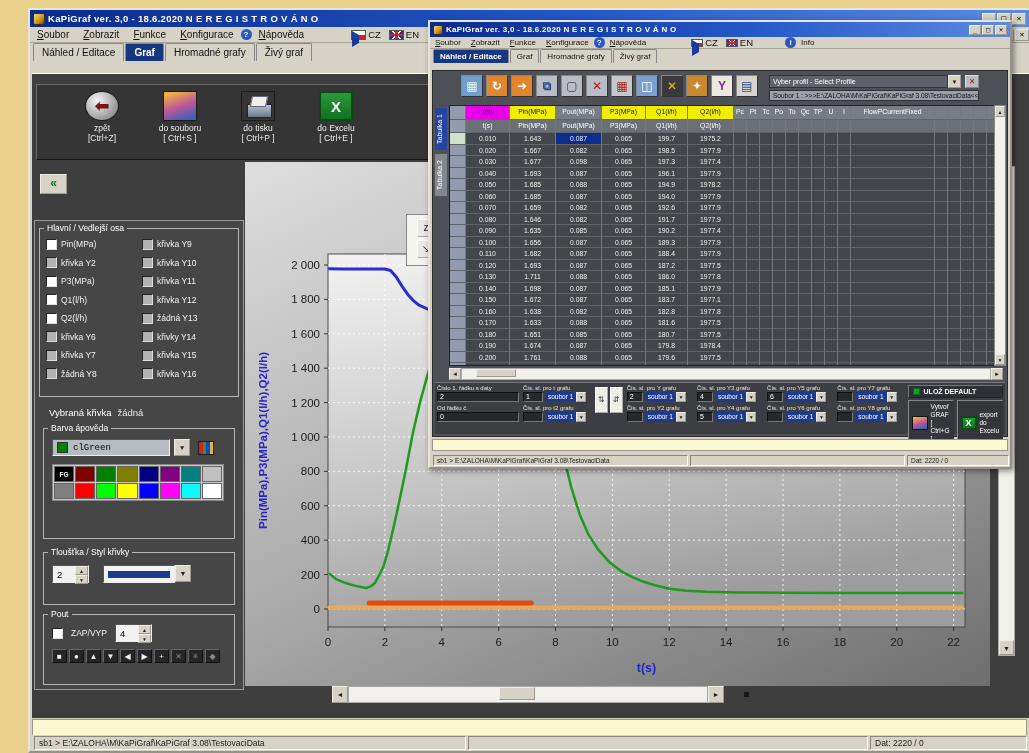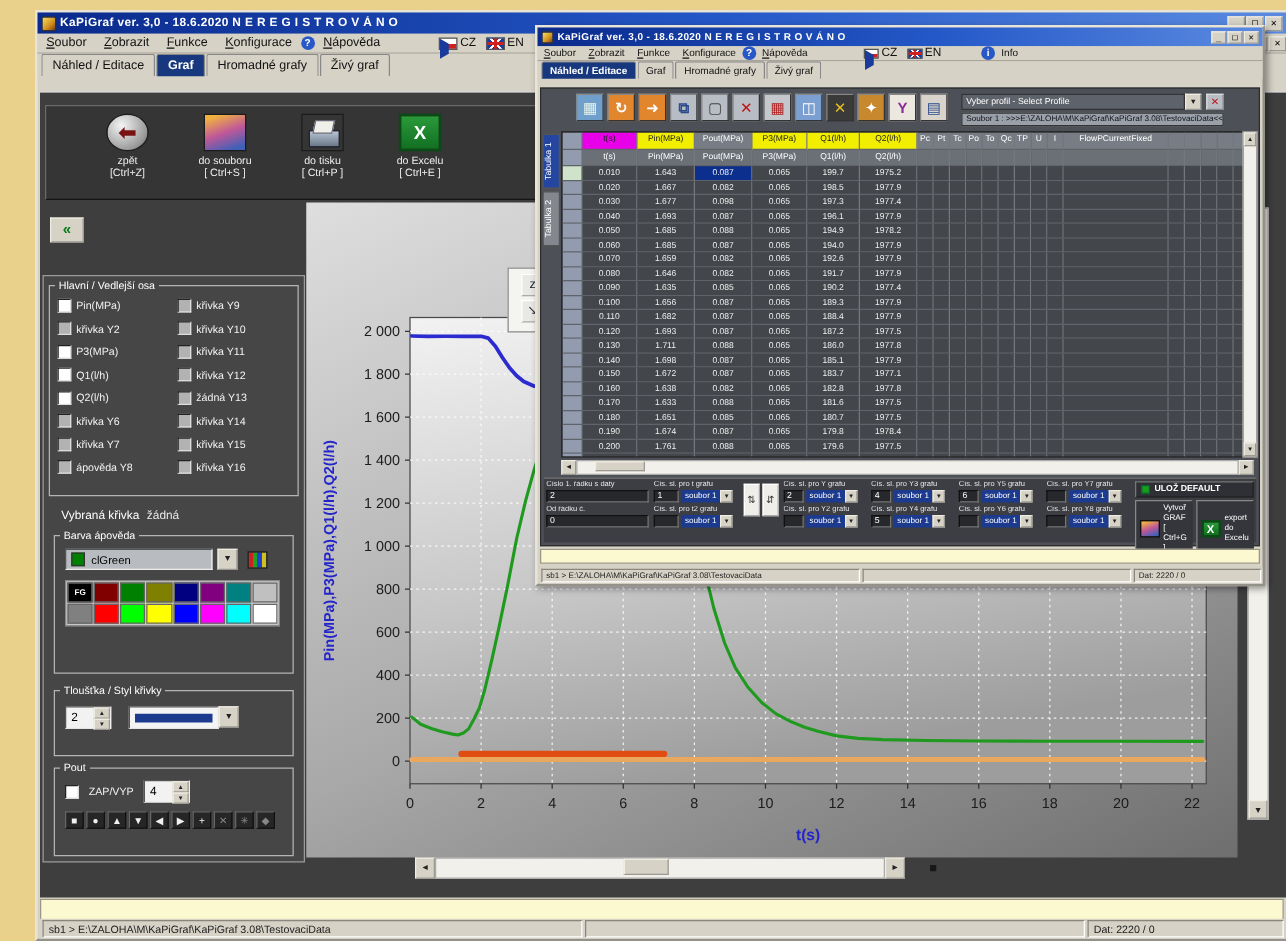--- a/index.html
+++ b/index.html
@@ -64,21 +64,21 @@
   fieldset.grp legend { font-size:8.5px; padding:0 3px; margin-left:4px; color:#fff; }
   #grp-axis { left:4px; top:2px; width:200px; height:174px; }
   .cbgrid { display:grid; grid-template-columns:1fr 1fr; padding:2px 0 0 6px; }
   .cbrow { display:flex; align-items:center; gap:4px; height:18.5px; }
   .cbox { width:11px; height:11px; border:1px solid; border-color:#222 #ddd #ddd #222; flex:none; }
   .cbox.en { background:#fff; } .cbox.dis { background:#b2b2b2; }
   .cblbl { font-size:8.5px; color:#f2f2f2; white-space:nowrap; }
   #sel-curve { position:absolute; left:14px; top:186px; font-size:9.5px; color:#fff; }
   #sel-curve b { font-weight:normal; margin-left:6px; color:#e8e8e8; }
   #grp-color { left:8px; top:202px; width:192px; height:116px; }
-  .colorsel { display:flex; align-items:center; margin:6px 0 0 8px; gap:4px; }
+  .colorsel { display:flex; align-items:center; margin:6px 0 0 8px; gap:4px;font-family:Liberation Mono, monospace; }
   .colorfield { width:118px; height:17px; background:#b8bcc0; border:1px solid; border-color:#555 #eee #eee #555; display:flex; align-items:center; gap:5px; padding:0 4px; }
   .swatch { width:11px; height:11px; border:1px solid #333; background:#008000; flex:none; }
   .colorname { font-size:9px; color:#000; }
   .ddbtn { width:16px; height:17px; background:#d6d2c6; border:1px outset #efece2; font-size:7px; text-align:center; line-height:16px; color:#222; }
   .palicon { width:16px; height:14px; margin-left:4px; background:
       linear-gradient(90deg,#d02020 25%,#20a020 25%,#20a020 50%,#2040d0 50%,#2040d0 75%,#d0c020 75%); border:1px solid #222; }
   .palette { margin:8px 0 0 8px; width:172px; display:grid; grid-template-columns:repeat(8,1fr); gap:1px; background:#c8c8c8; border:1px solid #888; padding:1px; }
   .pcell { height:16px; border:1px solid #666; }
   .pcell.fg { display:flex; align-items:center; justify-content:center; color:#fff; font-size:6.5px; font-weight:bold; }
   #grp-style { left:8px; top:326px; width:192px; height:58px; }
@@ -275,33 +275,33 @@
             <div class="cbrow">
               <span class="cbox dis"></span>
               <span class="cblbl">žádná Y13</span>
             </div>
             <div class="cbrow">
               <span class="cbox dis"></span>
               <span class="cblbl">křivka Y6</span>
             </div>
             <div class="cbrow">
               <span class="cbox dis"></span>
-              <span class="cblbl">křivka Y14</span>
+              <span class="cblbl">křivky Y14</span>
             </div>
             <div class="cbrow">
               <span class="cbox dis"></span>
               <span class="cblbl">křivka Y7</span>
             </div>
             <div class="cbrow">
               <span class="cbox dis"></span>
               <span class="cblbl">křivka Y15</span>
             </div>
             <div class="cbrow">
               <span class="cbox dis"></span>
-              <span class="cblbl">ápověda Y8</span>
+              <span class="cblbl">žádná Y8</span>
             </div>
             <div class="cbrow">
               <span class="cbox dis"></span>
               <span class="cblbl">křivka Y16</span>
             </div>
           </div>
       </fieldset>
       <div id="sel-curve">
         <span>Vybraná křivka</span><b>žádná</b>
       </div>

